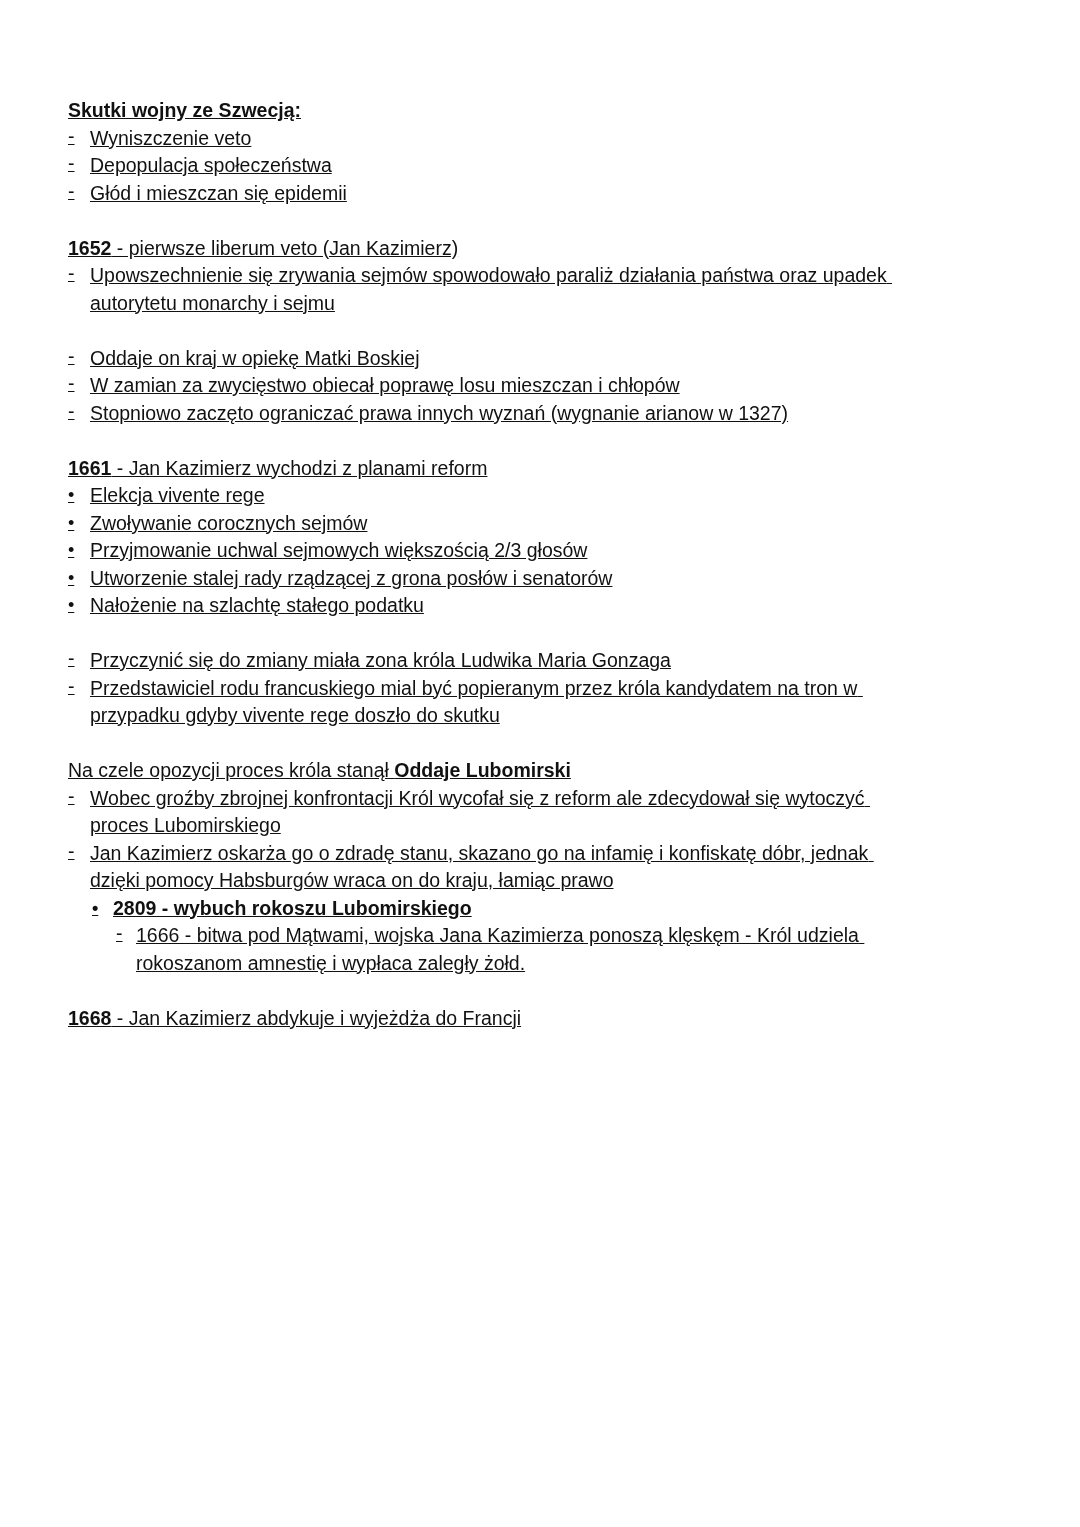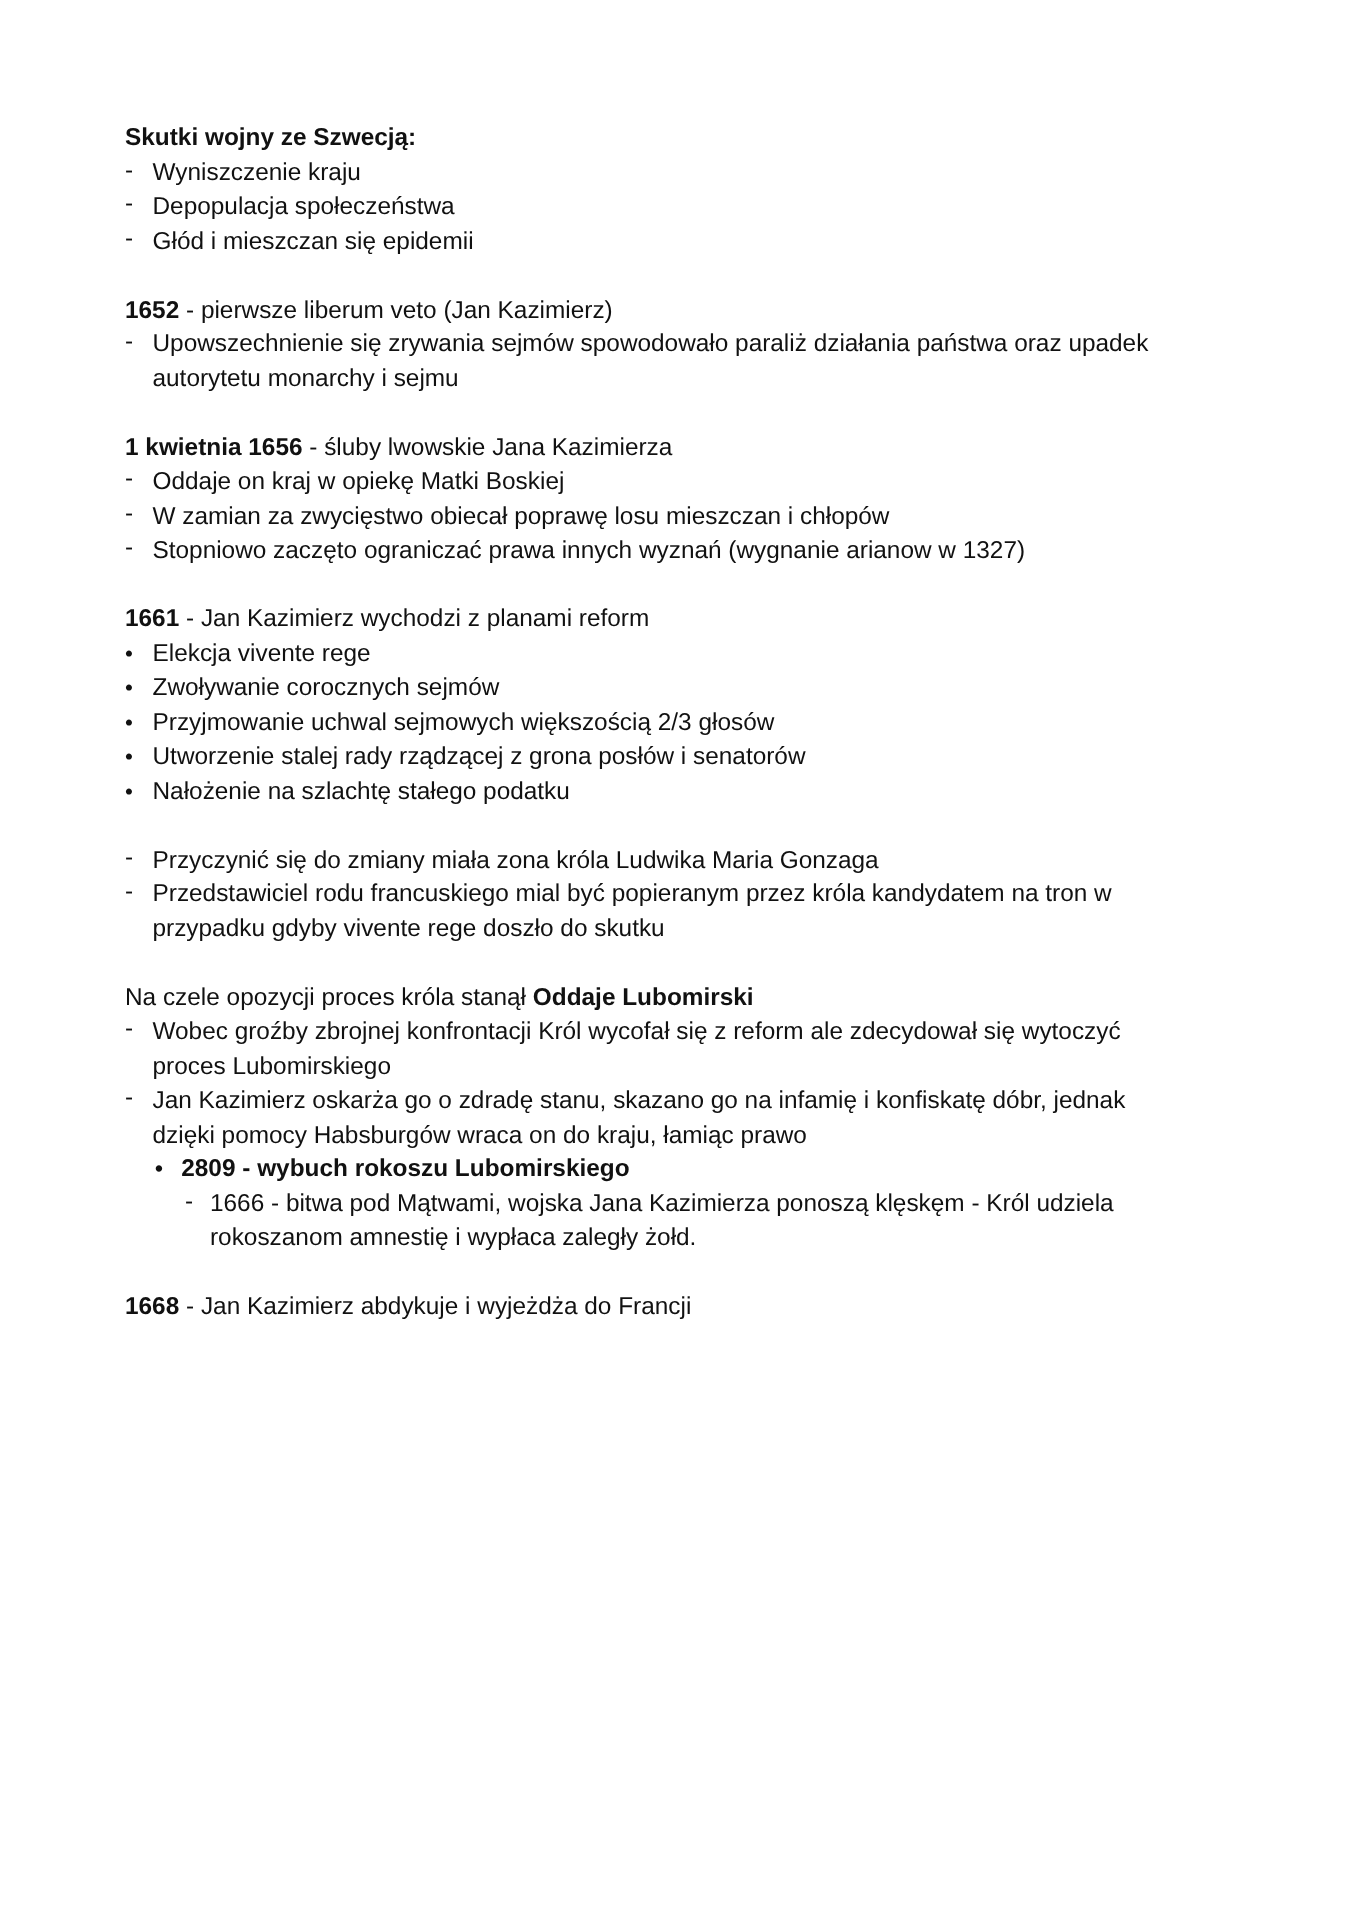--- a/index.html
+++ b/index.html
@@ -8,25 +8,26 @@
   }
   body {
     width: 1080px;
     height: 1527px;
     background: #ffffff;
     color: #111111;
     font-family: "Liberation Sans", "DejaVu Sans", sans-serif;
     overflow: hidden;
   }
   .note-body {
-    padding: 97px 30px 0 100px;
+    padding: 97px 30px 0 68px;
     width: 848px;
     font-size: 19.5px;
     line-height: 27.5px;
     letter-spacing: 0;
+    text-decoration: underline;
   }
   .group {
     margin: 0 0 27.5px 0;
   }
   .para {
     white-space: pre-wrap;
   }
   .li {
     display: flex;
     align-items: flex-start;
@@ -54,40 +55,39 @@
 </style>
 </head>
 <body>
 
 <div>
   <main class="note-body" id="note-body">
       <section class="group">
         <div class="para"><span class="bold">Skutki wojny ze Szwecją:</span></div>
         <div class="li level1">
           <span class="marker dash">-</span>
-          <div class="content"><span class="">Wyniszczenie kraju</span></div>
+          <div class="content"><span class="">Wyniszczenie veto</span></div>
         </div>
         <div class="li level1">
           <span class="marker dash">-</span>
           <div class="content"><span class="">Depopulacja społeczeństwa</span></div>
         </div>
         <div class="li level1">
           <span class="marker dash">-</span>
           <div class="content"><span class="">Głód i mieszczan się epidemii</span></div>
         </div>
       </section>
       <section class="group">
         <div class="para"><span class="bold">1652</span><span class=""> - pierwsze liberum veto (Jan Kazimierz)</span></div>
         <div class="li level1">
           <span class="marker dash">-</span>
           <div class="content"><span class="">Upowszechnienie się zrywania sejmów spowodowało paraliż działania państwa oraz upadek autorytetu monarchy i sejmu</span></div>
         </div>
       </section>
       <section class="group">
-        <div class="para"><span class="bold">1 kwietnia 1656</span><span class=""> - śluby lwowskie Jana Kazimierza</span></div>
         <div class="li level1">
           <span class="marker dash">-</span>
           <div class="content"><span class="">Oddaje on kraj w opiekę Matki Boskiej</span></div>
         </div>
         <div class="li level1">
           <span class="marker dash">-</span>
           <div class="content"><span class="">W zamian za zwycięstwo obiecał poprawę losu mieszczan i chłopów</span></div>
         </div>
         <div class="li level1">
           <span class="marker dash">-</span>

